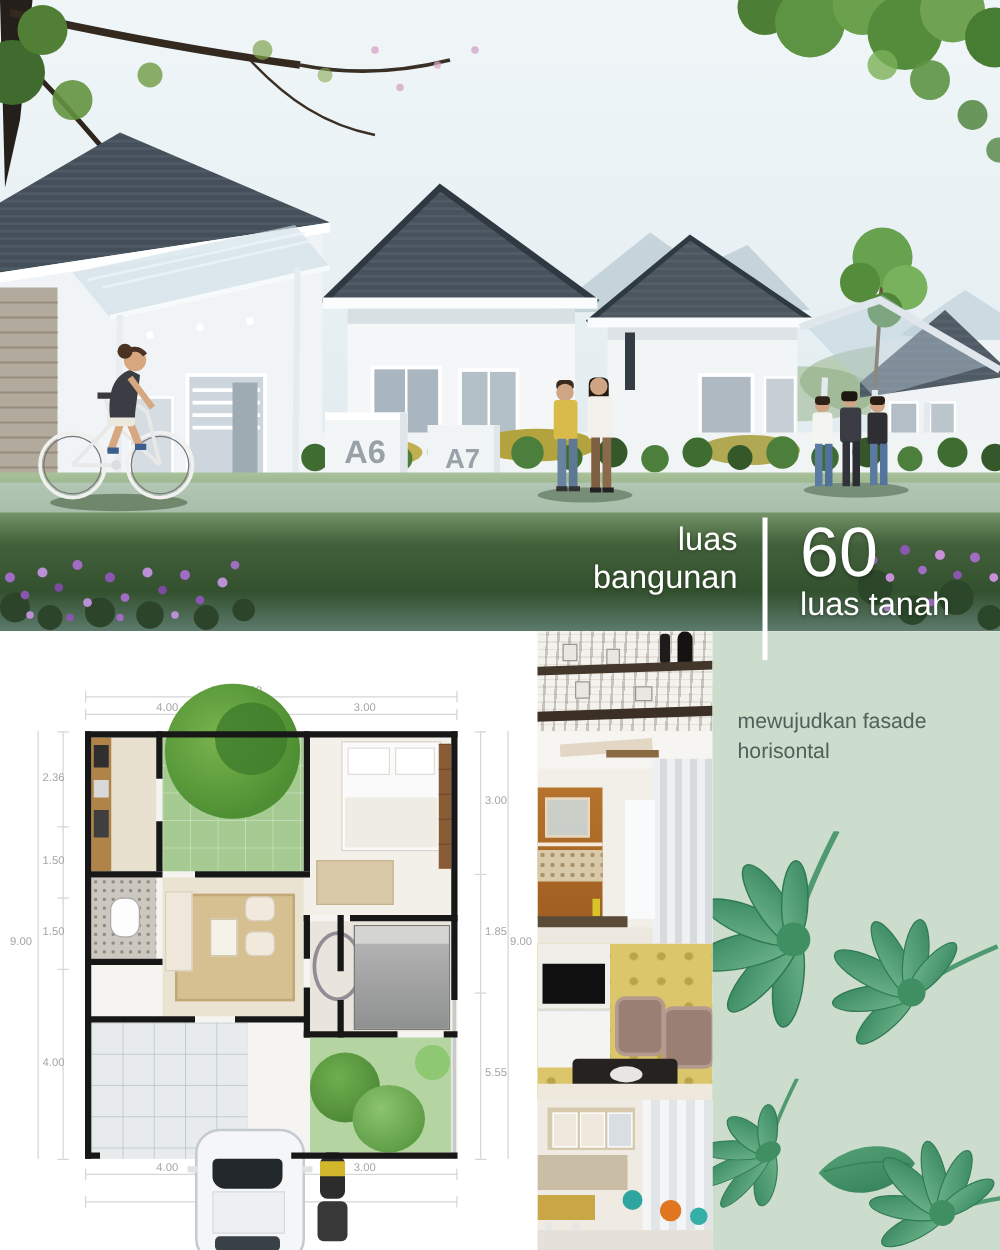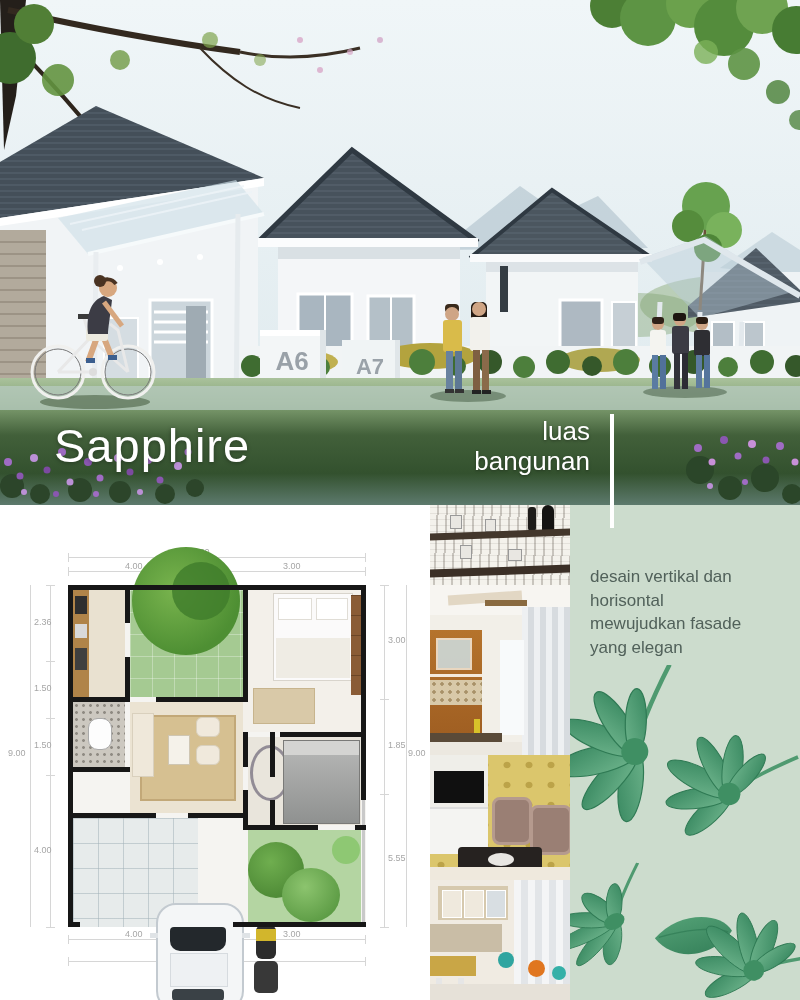--- a/index.html
+++ b/index.html
@@ -305,25 +305,28 @@
       <rect x="674" y="353" width="6" height="36" fill="#32323a"></rect>
         <rect x="682" y="353" width="6" height="36" fill="#2c2c34"></rect>
       <circle cx="702" cy="324" r="6" fill="#cfa585"></circle>
         <rect x="696" y="317" width="12" height="7" rx="3" fill="#2a1d13"></rect>
       <rect x="694" y="330" width="16" height="26" rx="3" fill="#2e2e33"></rect>
       <rect x="696" y="355" width="6" height="33" fill="#5c7aa0"></rect>
         <rect x="704" y="355" width="6" height="33" fill="#54749c"></rect>
     </g>
   </svg>
 
-  <div class="hero-title">Sapphire</div>
   <div class="stat" style="left:430px;top:416px;width:160px;text-align:right;">
     <div class="l">luas bangunan</div>
   </div>
   <div class="divider"></div>
+  <div class="stat" style="left:640px;top:416px;width:150px;text-align:left;">
+    <div class="v">60</div>
+    <div class="l">luas tanah</div>
+  </div>
 
   <div class="fp-panel">
 
     <div class="dimline" style="left:68px;top:52px;width:298px;height:1px;"></div>
     <div class="dimline" style="left:68px;top:48px;width:1px;height:9px;"></div>
     <div class="dimline" style="left:365px;top:48px;width:1px;height:9px;"></div>
     <div class="dimline" style="left:68px;top:66px;width:298px;height:1px;"></div>
     <div class="dimline" style="left:68px;top:62px;width:1px;height:9px;"></div>
     <div class="dimline" style="left:225px;top:62px;width:1px;height:9px;"></div>
     <div class="dimline" style="left:365px;top:62px;width:1px;height:9px;"></div>
@@ -541,20 +544,18 @@
           <path d="M-36,8 C-10,-6 20,-16 38,-14" stroke="#2f7a54" stroke-width="1.5" fill="none" opacity="0.7"></path>
         </g>
       </defs>
       <use href="#monstera" transform="translate(62,78) rotate(-18) scale(1.5)"></use>
       <use href="#monstera" transform="translate(162,122) rotate(22) scale(1.25)"></use>
       <use href="#monstera" transform="translate(42,252) rotate(-28) scale(1.2,0.85)"></use>
       <use href="#plainleaf" transform="translate(122,272) rotate(12) scale(0.9)"></use>
       <use href="#monstera" transform="translate(188,300) rotate(38) scale(1.15)"></use>
     </svg>
     <div class="desc">
-      <div>desain vertikal dan</div>
+      <div>mewujudkan fasade</div>
       <div>horisontal</div>
-      <div>mewujudkan fasade</div>
-      <div>yang elegan</div>
     </div>
   </div>
 
 </div>
 
 </body></html>

